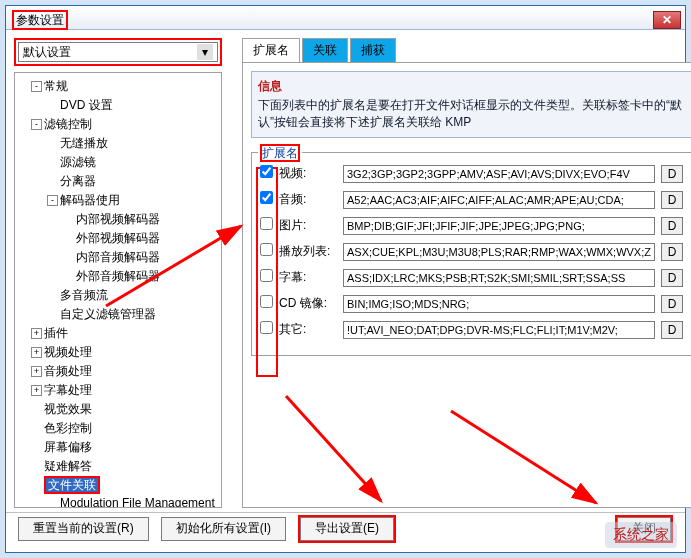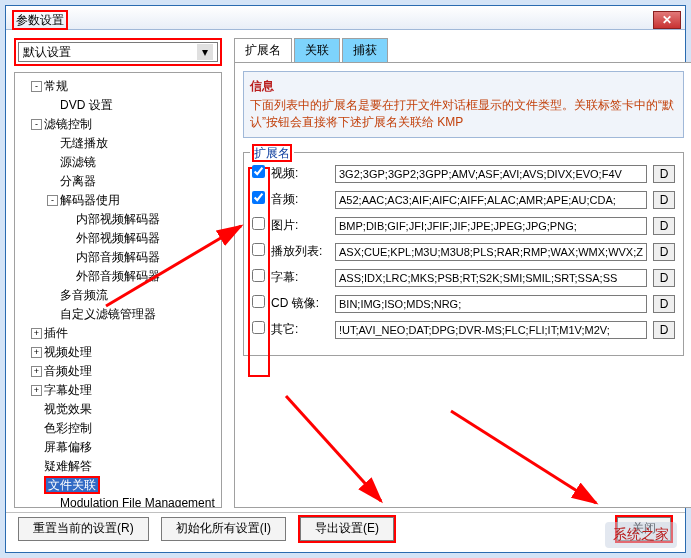--- a/index.html
+++ b/index.html
@@ -2,39 +2,39 @@
 <html><head>
 <meta charset="utf-8">
 <style>
 *{box-sizing:border-box;margin:0;padding:0;font-family:"Microsoft YaHei","SimSun",sans-serif;font-size:12px}
 body{background:#d4e4f7;padding:5px}
 .window{border:1px solid #2a6bb0;background:#fff;position:relative;width:681px;height:548px}
 .titlebar{background:linear-gradient(#fff,#e8eef7);border-bottom:1px solid #a0b8d8;height:24px;display:flex;align-items:flex-end;padding:0 4px}
 .titlebar .title{flex:1;padding-left:2px}
 .title-highlight{border:2px solid #ff0000;padding:1px 2px}
 .close-btn{width:28px;height:18px;background:linear-gradient(#e27979,#c83232);border:1px solid #8a2020;color:#fff;display:flex;align-items:center;justify-content:center;font-weight:bold}
-.body{display:flex;height:calc(100% - 64px);padding:8px 8px 4px 8px;gap:12px}
+.body{display:flex;height:calc(100% - 64px);padding:8px 8px 4px 8px;gap:20px}
 .left-panel{width:210px;display:flex;flex-direction:column}
 .dropdown-row{display:flex;align-items:center;margin-bottom:6px}
 .dropdown{width:200px;height:20px;border:1px solid #7a7a7a;background:#fff;display:flex;align-items:center;padding:0 4px;position:relative}
 .dropdown-highlight{border:2px solid #ff0000;padding:2px}
 .dropdown .arrow{margin-left:auto;width:16px;height:16px;background:#e0e0e0;display:flex;align-items:center;justify-content:center}
 .tree{flex:1;border:1px solid #a0a0a0;background:#fff;overflow:auto;padding:4px 2px}
 .tree-item{white-space:nowrap;padding:1px 0;cursor:default}
 .tree-item .toggle{display:inline-block;width:11px;height:11px;border:1px solid #888;text-align:center;line-height:9px;font-size:9px;margin-right:2px;vertical-align:middle}
 .tree-item.file-assoc span.label{border:2px solid #ff0000;background:#316ac5;color:#fff;padding:0 2px}
 .ind1{padding-left:14px}.ind2{padding-left:30px}.ind3{padding-left:46px}
 .right-panel{flex:1;display:flex;flex-direction:column}
 .tabs{display:flex;gap:2px;margin-bottom:0}
-.tab{border:1px solid #a0a0a0;border-bottom:none;padding:3px 10px;background:#7dd3fc}
+.tab{border:1px solid #a0a0a0;border-bottom:none;padding:3px 10px;background:#0ea5e9}
 .tab.active{background:#fff}
 .right-content{flex:1;border:1px solid #a0a0a0;background:#fff;padding:8px;display:flex;flex-direction:column;gap:8px}
 .info-box{border:1px solid #a0b8d8;background:#f0f4fa;padding:6px}
 .info-title{color:#b91c1c;font-weight:bold;margin-bottom:2px}
-.info-text{color:#c2410c;line-height:1.4}
+.info-text{color:#0f172a;line-height:1.4}
 .ext-box{border:1px solid #a0a0a0;padding:12px 8px 8px 8px;position:relative;margin-top:6px}
 .ext-legend{position:absolute;top:-8px;left:6px;background:#fff;padding:0 2px;color:#1040a0}
 .ext-legend-highlight{border:2px solid #ff0000}
 .ext-col-highlight{position:absolute;border:2px solid #ff0000;left:4px;top:14px;width:22px;height:210px}
 .ext-row{display:flex;align-items:flex-start;gap:6px;margin-bottom:8px}
 .ext-row input[type=checkbox]{width:13px;height:13px;position:relative;z-index:2}
 .ext-row .lbl{width:58px}
 .ext-row .ext-field{flex:1;height:18px;border:1px solid #7a7a7a;background:#fff;padding:0 3px;overflow:hidden;white-space:nowrap;font-size:11px;line-height:16px}
 .ext-row .d-btn{width:22px;height:18px;border:1px solid #7a7a7a;background:#efefef;text-align:center;line-height:16px}
 .bottom-bar{height:32px;display:flex;align-items:center;gap:12px;padding:0 12px;border-top:1px solid #c0c0c0}

